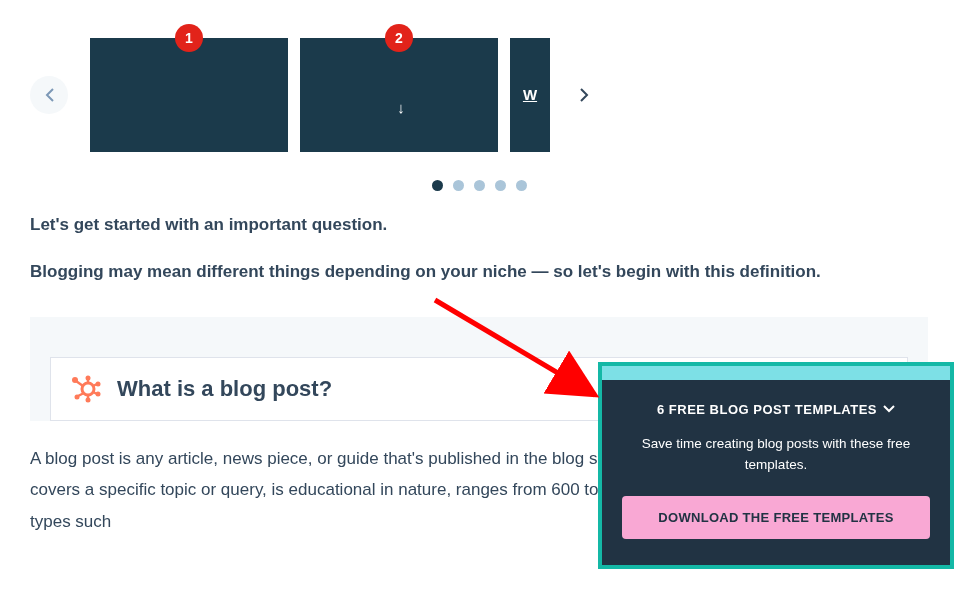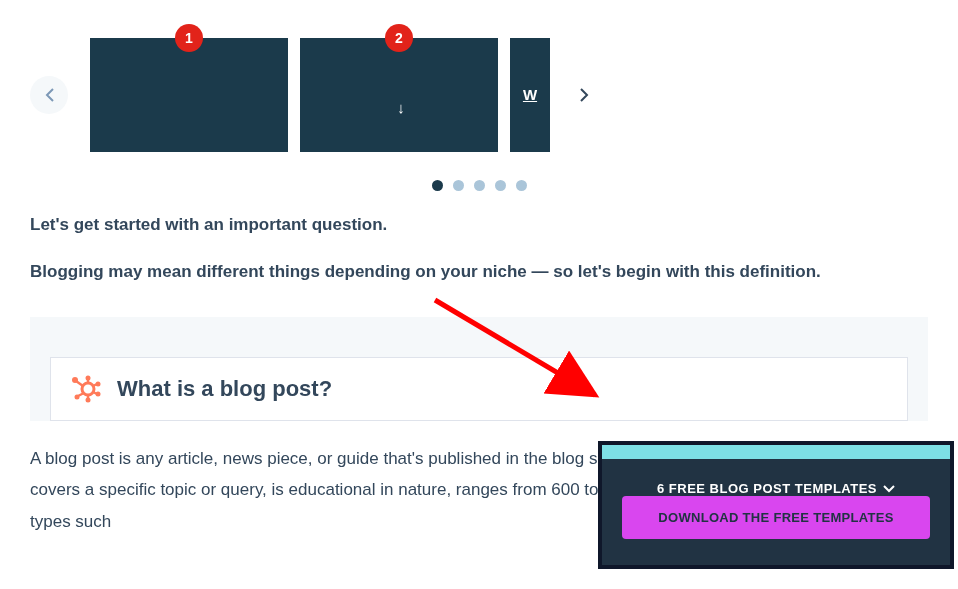--- a/index.html
+++ b/index.html
@@ -139,21 +139,21 @@
       top: 295px;
       left: 430px;
       z-index: 10;
       pointer-events: none;
     }
     .popup-box {
       position: absolute;
       right: 4px;
       bottom: 20px;
       width: 356px;
-      border: 4px solid #0f172a;
+      border: 4px solid #14b8a6;
       z-index: 5;
     }
     .popup-inner {
       background: #213343;
     }
     .popup-stripe {
       height: 14px;
       background: #7de0e6;
     }
     .popup-content {
@@ -170,21 +170,21 @@
       justify-content: center;
       gap: 6px;
     }
     .popup-title svg { width: 12px; height: 8px; }
     .popup-sub {
       font-size: 13.5px;
       line-height: 1.6;
       margin: 16px 8px 20px 8px;
     }
     .popup-btn {
-      background: #d946ef;
+      background: #f9a8d4;
       color: #213343;
       font-weight: 700;
       font-size: 13px;
       padding: 14px 20px;
       border-radius: 4px;
       letter-spacing: 0.3px;
       cursor: pointer;
     }
   </style>
 </head>
@@ -269,16 +269,17 @@
 <div class="popup-box">
   <div class="popup-inner">
     <div class="popup-stripe"></div>
     <div class="popup-content">
       <div class="popup-title">
         <span>6 FREE BLOG POST TEMPLATES</span>
         <svg viewBox="0 0 12 8">
             <path d="M1 1 L6 6 L11 1" stroke="#fff" stroke-width="2" fill="none"></path>
           </svg>
       </div>
+      <div class="popup-sub">Save time creating blog posts with these free templates.</div>
       <div class="popup-btn">DOWNLOAD THE FREE TEMPLATES</div>
     </div>
   </div>
 </div>
 
 </body></html>

